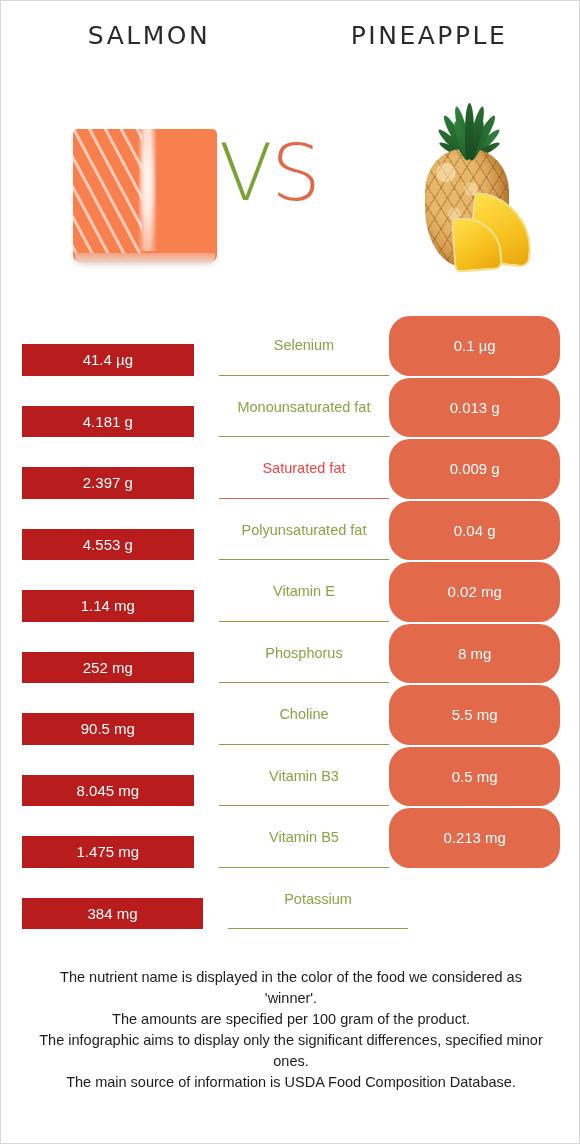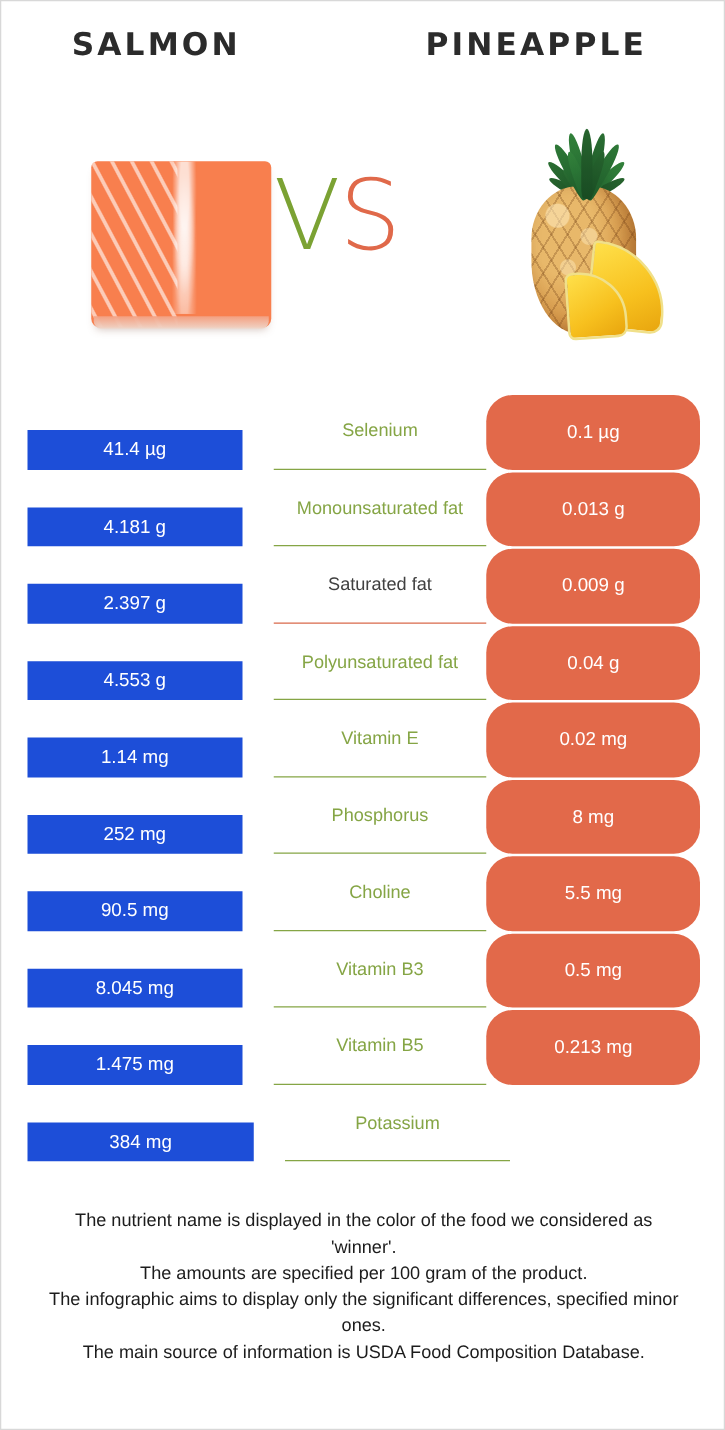--- a/index.html
+++ b/index.html
@@ -22,26 +22,27 @@
 
   
   .header {
     position: relative;
     height: 300px;
   }
   .title {
     position: absolute;
     top: 20px;
     font-family: "DejaVu Sans", sans-serif;
-    font-weight: 700;
+    font-weight: 400;
     font-size: 25px;
     letter-spacing: 2.5px;
     color: #2b2b2b;
     text-align: center;
     white-space: nowrap;
+    padding-left: 24px;
   }
   .title-left  { left: 0;   width: 248px; }
   .title-right { right: 0;  width: 300px; }
 
   .vs {
     position: absolute;
     left: 218px;
     top: 133px;
     font-family: "DejaVu Sans", sans-serif;
     font-weight: 300;
@@ -193,34 +194,34 @@
   }
   .cell {
     display: flex;
     align-items: center;
     justify-content: center;
     font-size: 15px;
     box-sizing: border-box;
   }
   .cell-left {
     width: 181px;
-    background: #1d4ed8;
+    background: #b91c1c;
     color: #ffffff;
     margin-top: 28px;
   }
   .cell-mid {
     width: 180px;
     background: #ffffff;
     font-size: 14.5px;
     border-bottom: 1px solid #85A545;
     margin-left: 25px;
   }
   .cell-mid.win-b { border-bottom-color: #D9694B; }
   .cell-mid .label { color: #85A545; }
-  .cell-mid.win-b .label { color: #404040; }
+  .cell-mid.win-b .label { color: #ef4444; }
   .cell-right {
     width: 180px;
     background: #E2694A;
     color: #ffffff;
     border-radius: 21px;
   }
 
   
   .footer {
     position: absolute;

